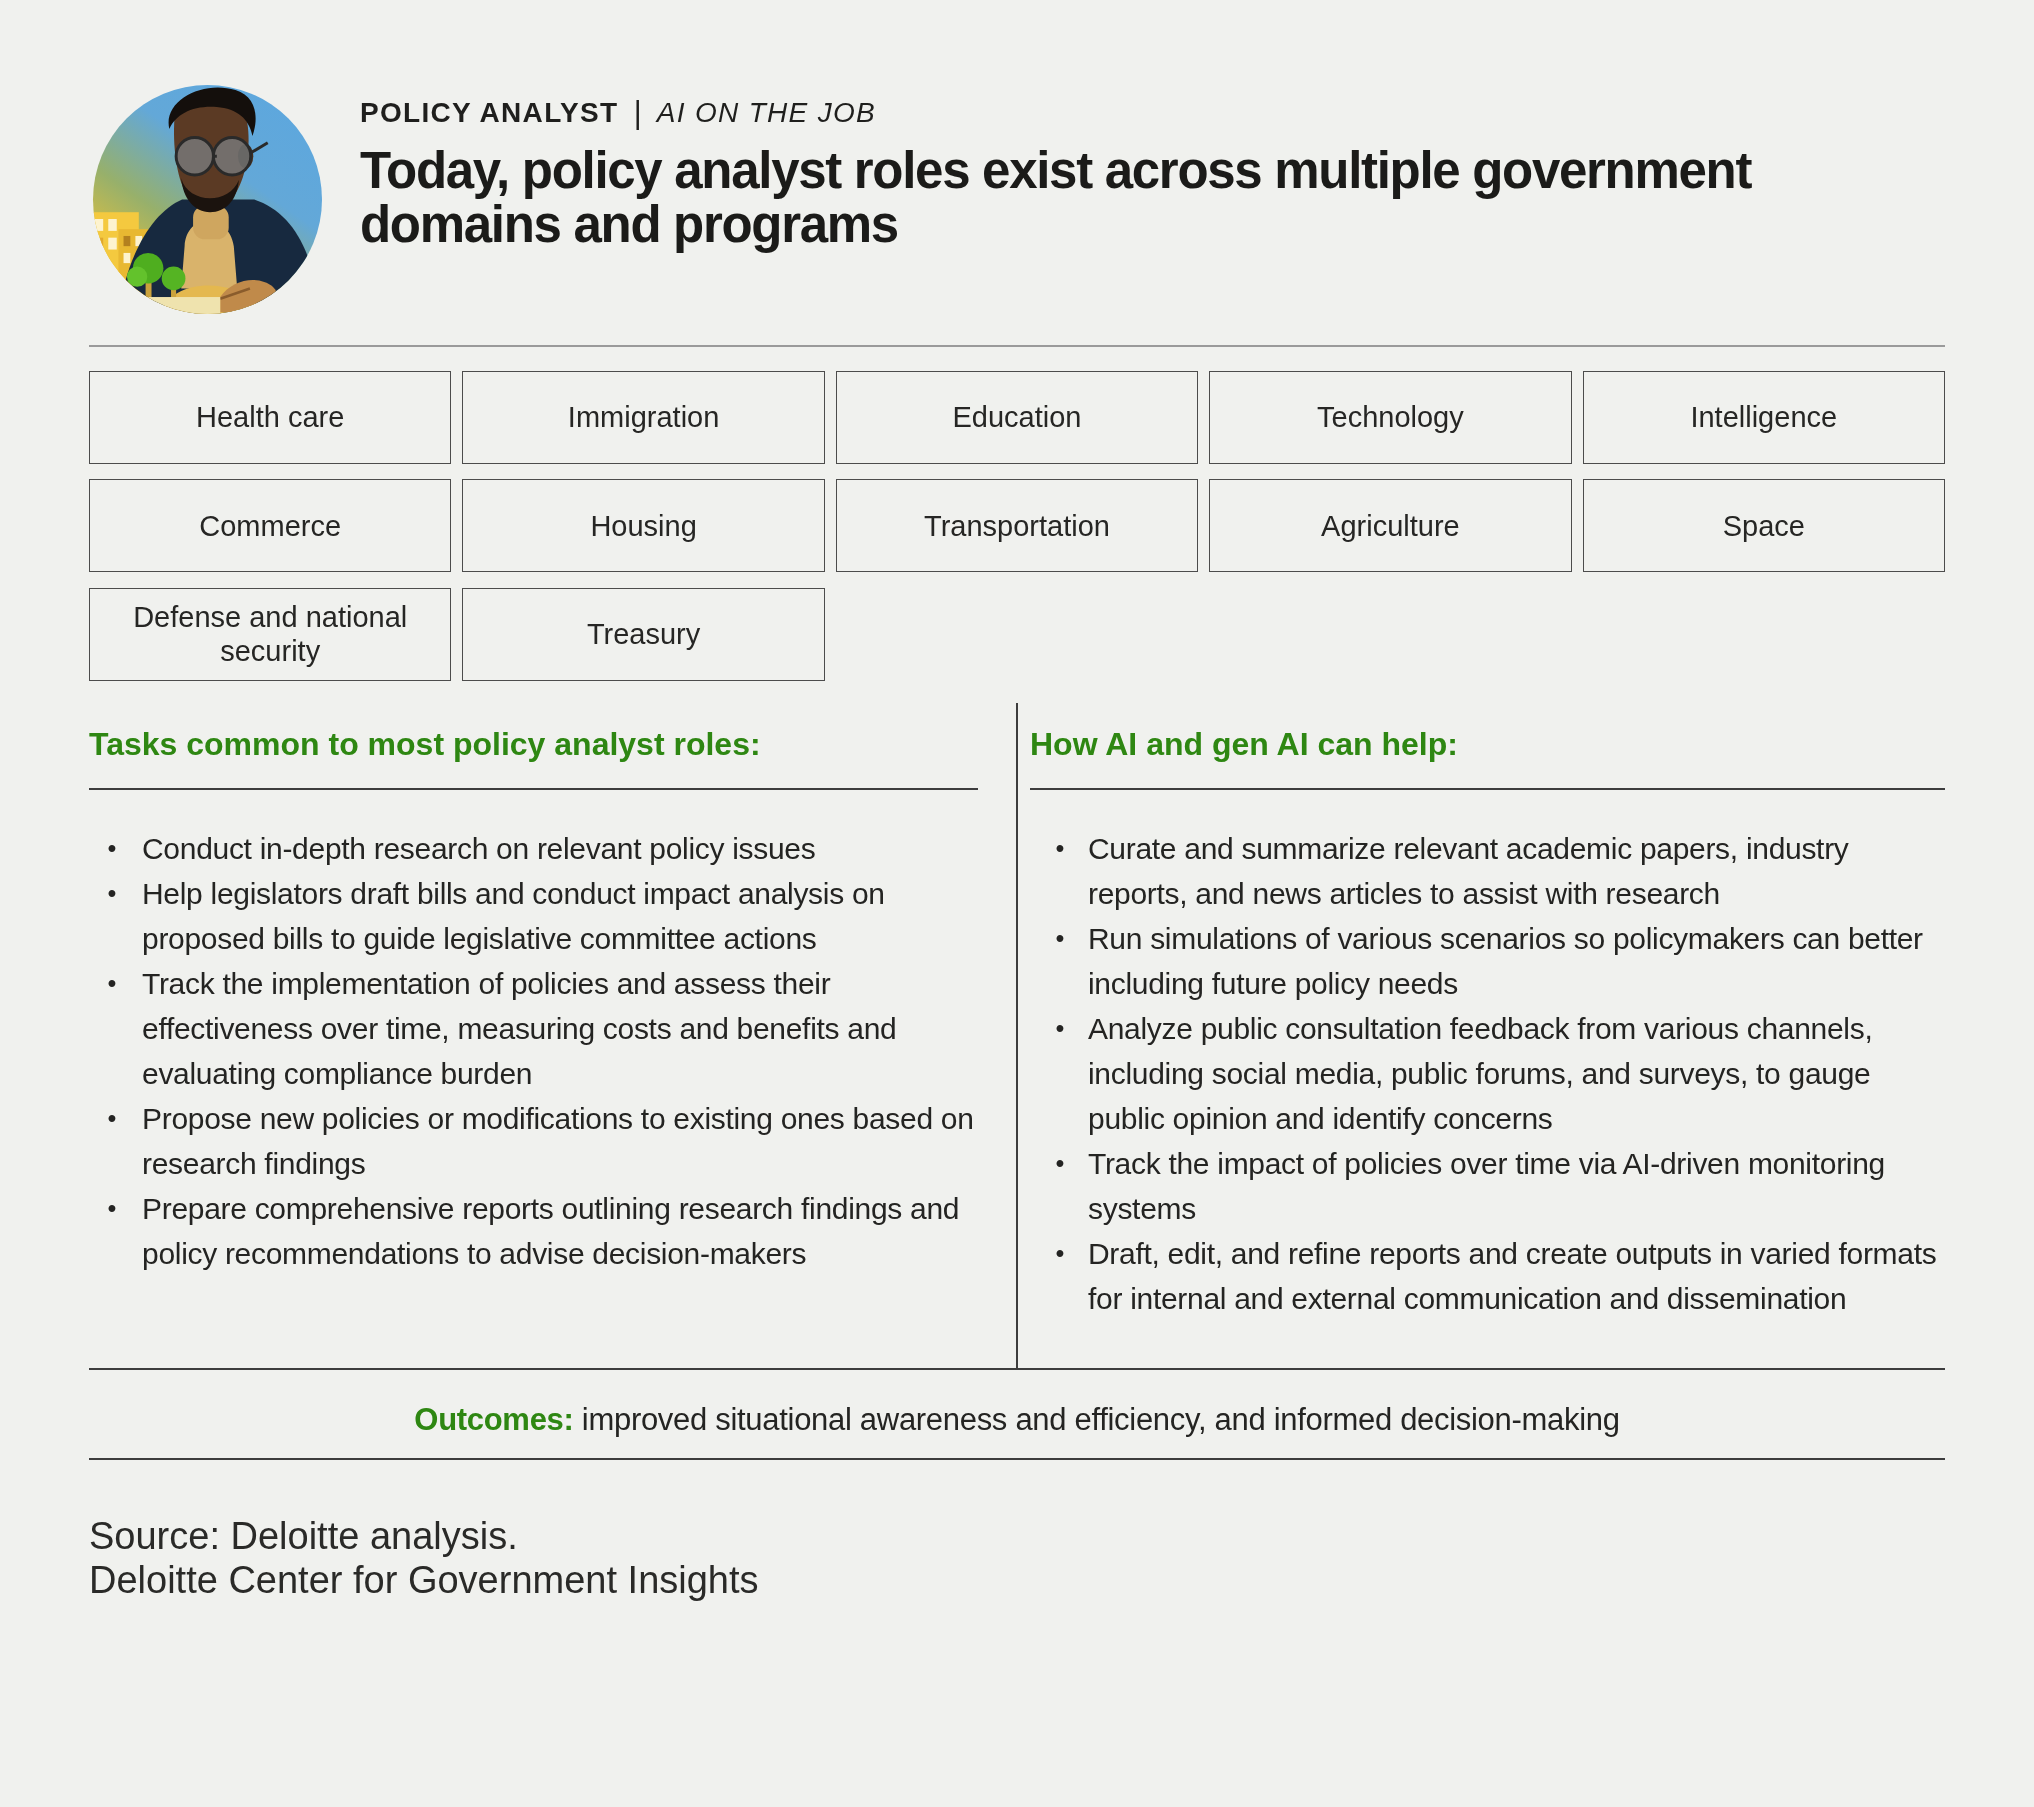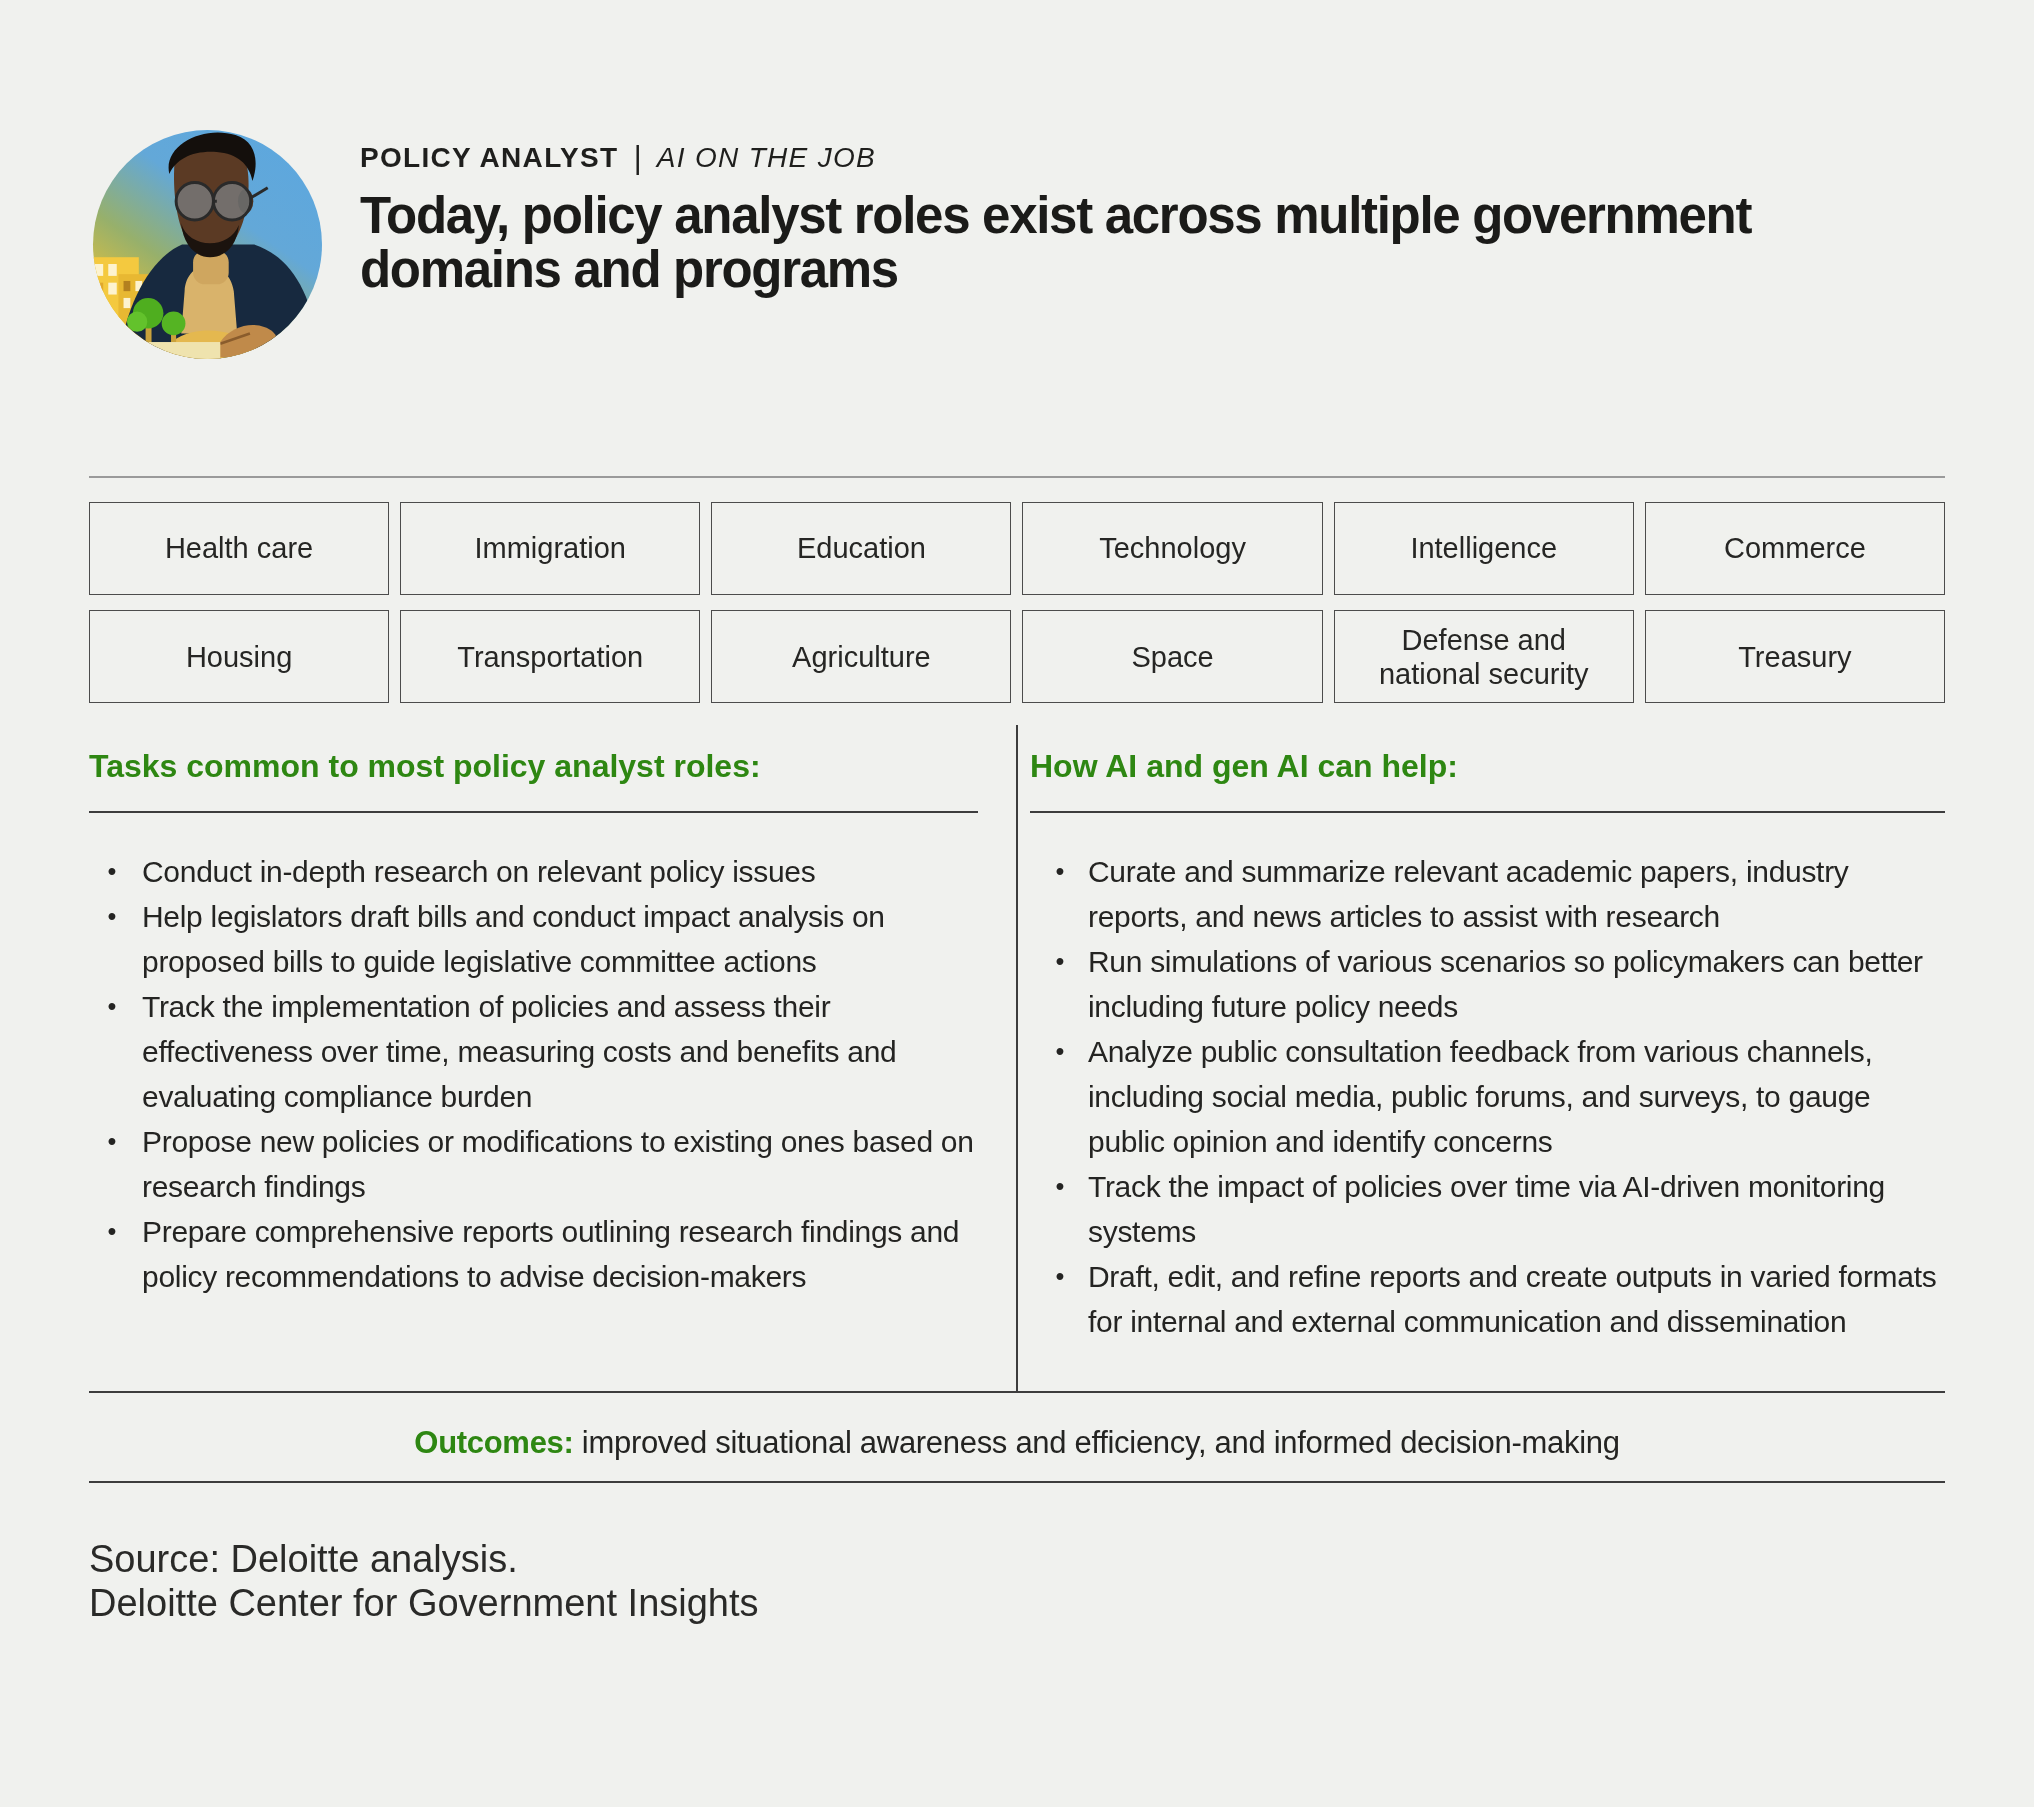--- a/index.html
+++ b/index.html
@@ -7,21 +7,21 @@
   body {
     width:2034px; height:1808px;
     font-family:"Liberation Sans", sans-serif;
     color:#232321;
     position:relative;
     overflow:hidden;
   }
   .page { width:2034px; height:1808px; padding:0 89px; }
 
   
-  .header { position:relative; height:431px;margin-top:45px; }
+  .header { position:relative; height:345px; }
   .avatar {
     position:absolute; left:4.2px; top:85px;
     width:229px; height:229px; border-radius:50%;
     overflow:hidden;
     background:linear-gradient(215deg,#5ba7e0 0%,#63a8d8 38%,#97b06b 62%,#e9c238 85%,#f2b92e 100%);
   }
   .avatar svg { width:100%; height:100%; display:block; }
   .header-text { position:absolute; left:271px; top:95px; width:1602px; }
   .eyebrow { font-size:28px; color:#1f1f1d; display:flex; align-items:center; }
   .eyebrow .bold { font-weight:bold; letter-spacing:1.3px; }
@@ -33,21 +33,21 @@
     letter-spacing:-1.3px; color:#1b1b19; max-width:1593px;
   }
 
   .rule-light { border:0; border-top:2.5px solid #9a9a9a; }
   .rule-dark  { border:0; border-top:2.5px solid #3d3d3d; }
 
   
   .sampling-heading { margin-top:42px; font-size:31px; font-weight:bold; color:#1e1e1c; }
   .domain-grid {
     margin-top:24px;
-    display:grid; grid-template-columns:repeat(6,1fr); gap:15.3px 11px;
+    display:grid; grid-template-columns:repeat(5,1fr); gap:15.3px 11px;
   }
   .domain-box {
     border:1.7px solid #4c4c4c; height:93px;
     display:flex; align-items:center; justify-content:center;
     font-size:29px; line-height:1.18; text-align:center; color:#262624;
     padding:3.4px 15.3px; background:transparent;
   }
 
   
   .columns { display:flex; margin-top:22px; }

